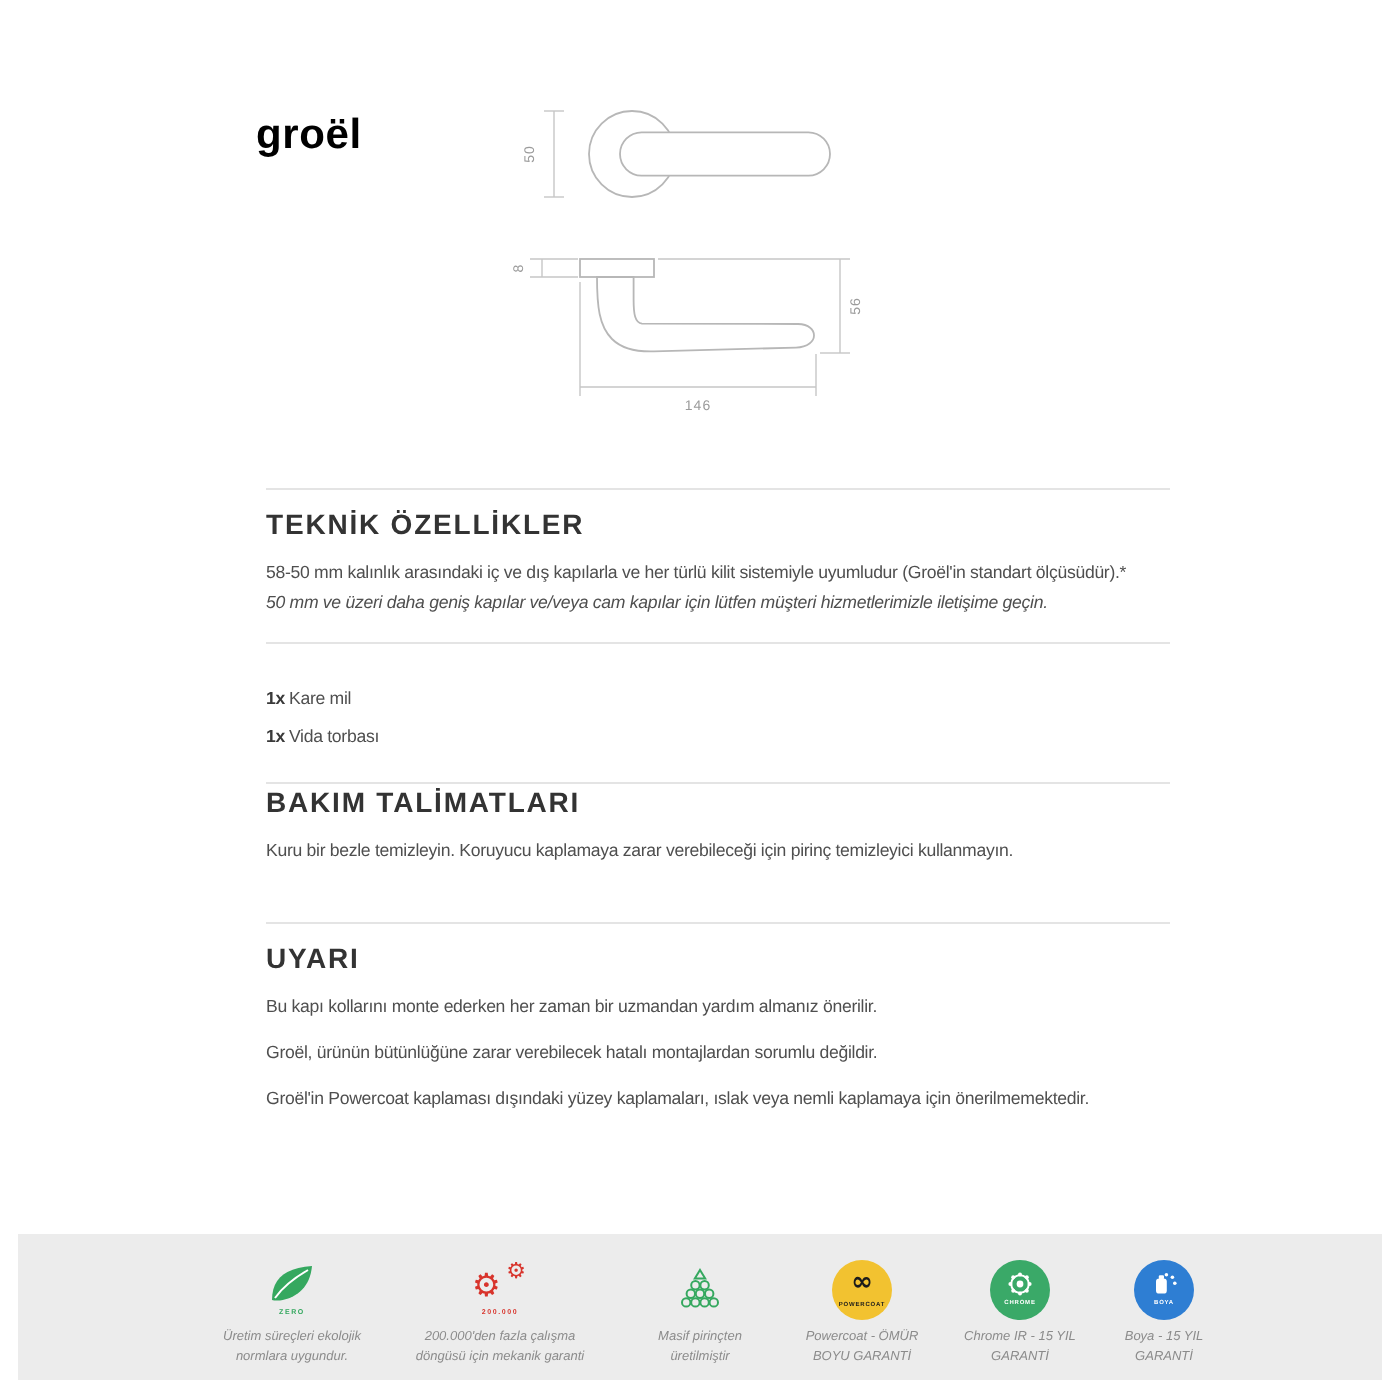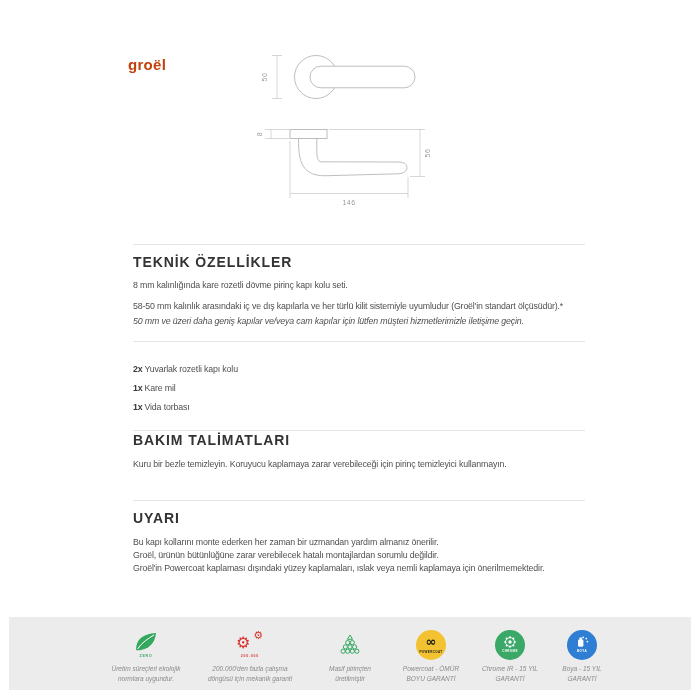--- a/index.html
+++ b/index.html
@@ -3,21 +3,21 @@
 <meta charset="utf-8">
 <style>
   * { box-sizing: border-box; }
   html,body { margin:0; padding:0; background:#fff; }
   .page {
     position:relative; width:700px; height:700px; background:#ffffff;
     font-family:"Liberation Sans", sans-serif; overflow:hidden; color:#4f4f4f;
   }
   .logo {
     position:absolute; left:128px; top:56px;
-    font-size:15px; font-weight:600; color:#c2410c; letter-spacing:.3px;
+    font-size:21px; font-weight:600; color:#000000; letter-spacing:.3px;
   }
   .drawing { position:absolute; left:255px; top:45px; }
   .drawing .outline { fill:#ffffff; stroke:#b7b7b7; stroke-width:.9; }
   .drawing .dim  { stroke:#c6c6c6; stroke-width:.7; }
   .drawing text { font-family:"Liberation Sans",sans-serif; font-size:7px; fill:#9b9b9b; letter-spacing:.5px; }
 
   .content { position:absolute; left:133px; top:244px; width:452px; }
   .sec { border-top:1px solid #e4e4e4; }
   .sec h3 { margin:0; font-size:14px; font-weight:700; color:#333; letter-spacing:.9px; }
   .sec p { margin:0; font-size:8.8px; letter-spacing:-.15px; color:#4f4f4f; white-space:nowrap; }
@@ -26,21 +26,21 @@
   .s1 .l1 { margin-top:9px; line-height:15px; }
   .s1 .l2 { line-height:15px;font-style:italic; }
   .s2 { padding:9px 0 17px; }
   .s2 .item { margin-top:12px; line-height:12px; }
   .s2 .item + .item { margin-top:7px; }
   .s2 .item b { color:#3a3a3a; margin-right:2px; }
   .s3 { padding:1px 0 31px; }
   .s3 p { margin-top:11px; }
   .s4 { padding:9px 0 10px; }
   .s4 p { margin-top:10px; line-height:12px; }
-  .s4 p + p { margin-top:1px; }
+  .s4 p + p { margin-top:11px; }
 
   .footer { position:absolute; left:9px; top:617px; width:682px; height:73px; background:#ececec; }
   .badge { position:absolute; top:10px; width:116px; text-align:center; }
   .badge .icon { height:35px; display:flex; align-items:center; justify-content:center; }
   .stack { display:flex; flex-direction:column; align-items:center; }
   .ilabel { font-size:3.5px; font-weight:700; letter-spacing:.8px; margin-top:1px; }
   .ilabel.green { color:#35a85f; }
   .ilabel.red { color:#d8342c; }
   .cap { margin-top:2px; font-size:6.5px; font-style:italic; color:#8b8b8b; line-height:1.5; }
   .gears { position:relative; width:28px; height:21px; }
@@ -101,27 +101,25 @@
       <line class="dim" x1="153" y1="132" x2="153" y2="153"></line>
       <line class="dim" x1="35" y1="148.5" x2="153" y2="148.5"></line>
       <text transform="translate(94,160)" text-anchor="middle">146</text>
     </g>
   </svg>
 
   <div class="content">
 
     <section class="sec s1">
       <h3>TEKNİK ÖZELLİKLER</h3>
-      <p class="lead">8 mm kalınlığında kare rozetli dövme pirinç kapı kolu seti.</p>
       <p class="l1">58-50 mm kalınlık arasındaki iç ve dış kapılarla ve her türlü kilit sistemiyle uyumludur (Groël'in standart ölçüsüdür).*</p>
       <p class="l2">50 mm ve üzeri daha geniş kapılar ve/veya cam kapılar için lütfen müşteri hizmetlerimizle iletişime geçin.</p>
     </section>
 
     <section class="sec s2">
-      <p class="item"><b>2x</b><span>Yuvarlak rozetli kapı kolu</span></p>
       <p class="item"><b>1x</b><span>Kare mil</span></p>
       <p class="item"><b>1x</b><span>Vida torbası</span></p>
     </section>
 
     <section class="sec s3">
       <h3>BAKIM TALİMATLARI</h3>
       <p>Kuru bir bezle temizleyin. Koruyucu kaplamaya zarar verebileceği için pirinç temizleyici kullanmayın.</p>
     </section>
 
     <section class="sec s4">

